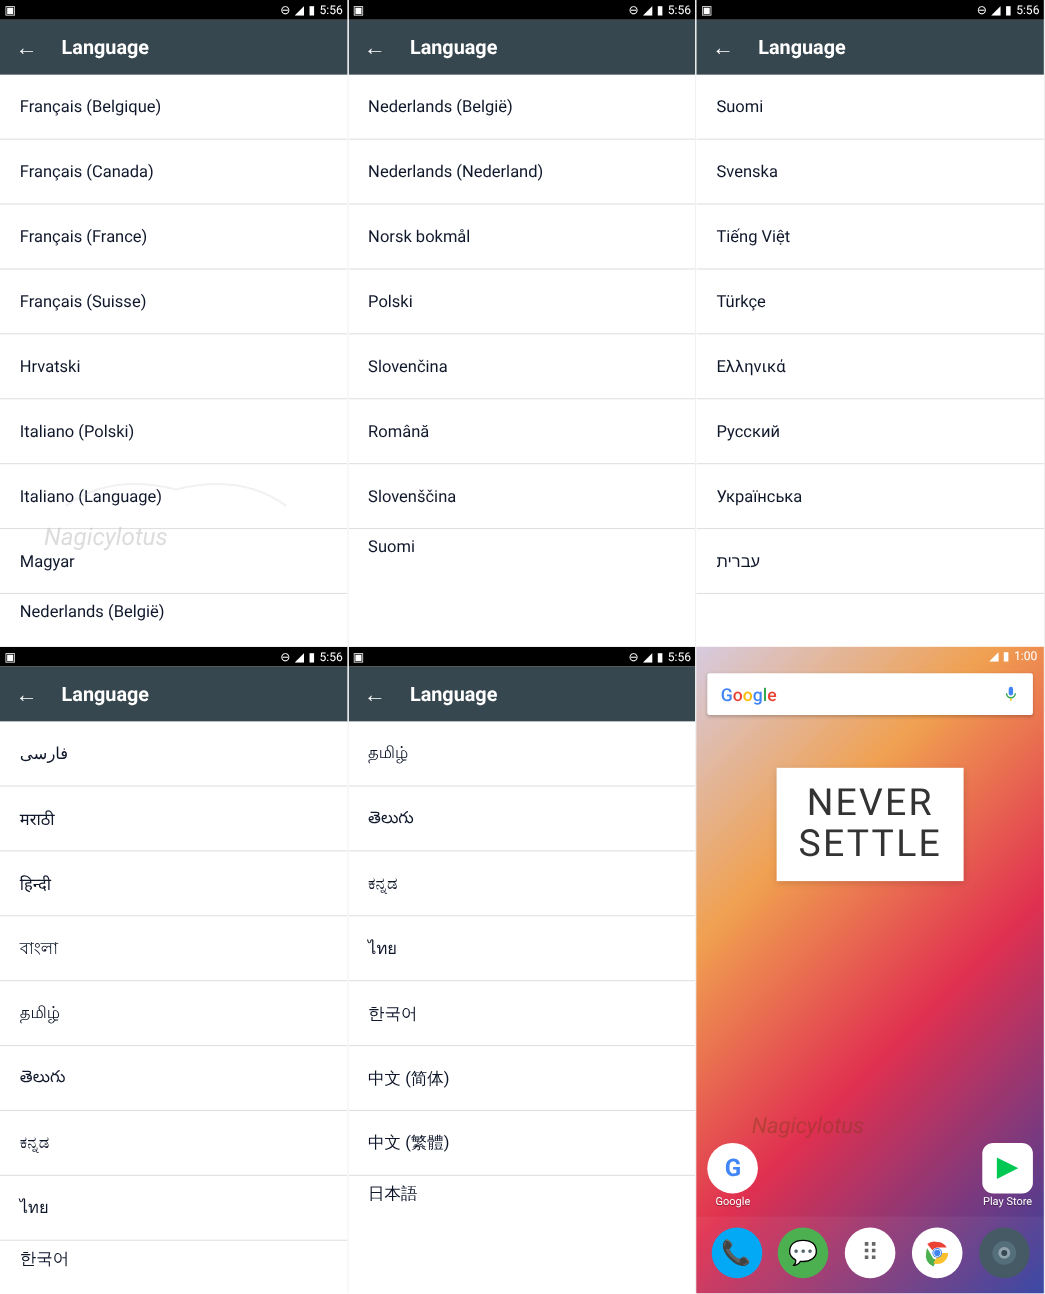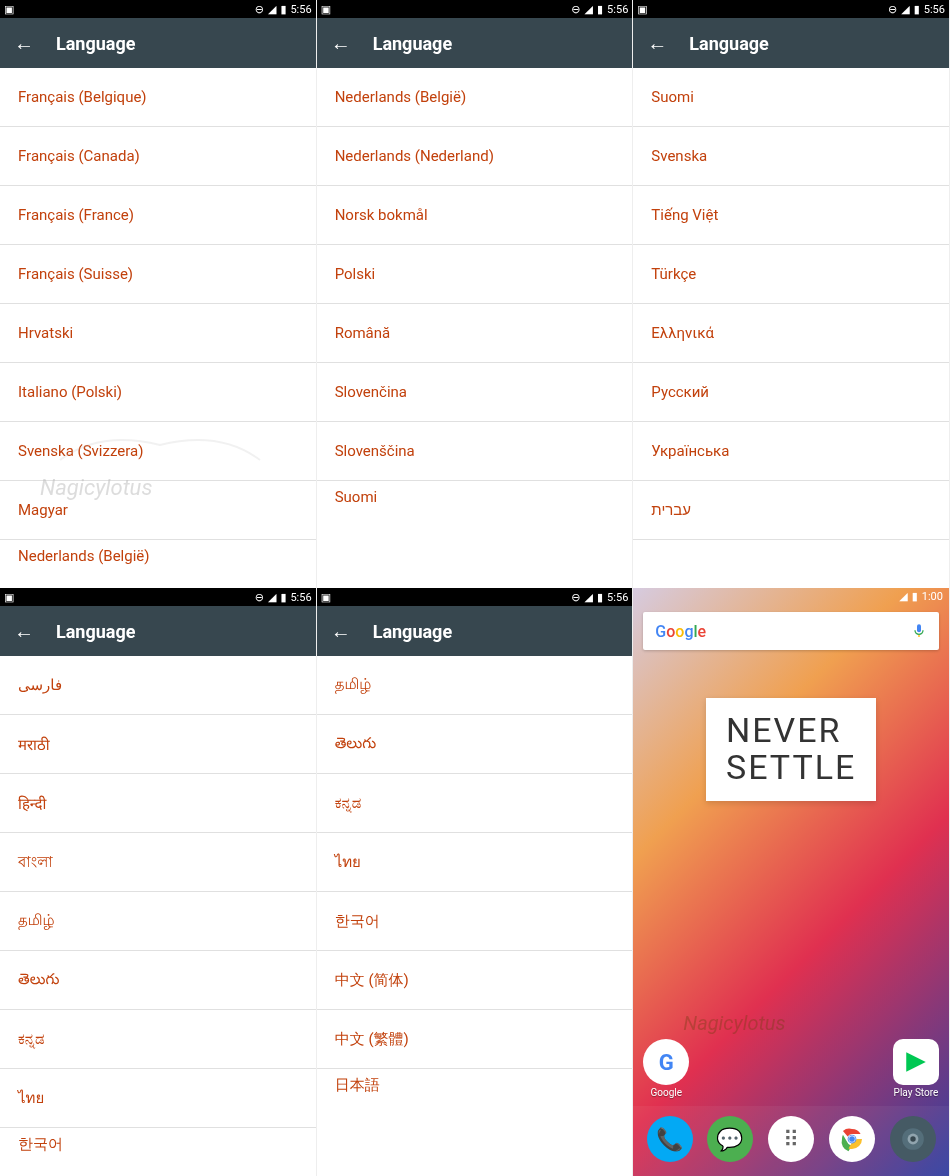--- a/index.html
+++ b/index.html
@@ -45,21 +45,21 @@
   .back-arrow { font-size: 20px; cursor: pointer; }
   .appbar-title { font-size: 18px; font-weight: 700; }
   .list { flex: 1; overflow: hidden; background: #fff; }
   .list-item {
     height: 59px;
     display: flex;
     align-items: center;
     padding: 0 18px;
     border-bottom: 1px solid #e0e0e0;
     font-size: 15px;
-    color: #c2410c;
+    color: #0f172a;
     cursor: pointer;
   }
   .list-item.partial { height: 32px; border-bottom: none; }
   .watermark {
     position: absolute;
     top: 420px;
     left: 40px;
     color: #bbb;
     opacity: 0.5;
     font-size: 22px;
@@ -96,21 +96,21 @@
     box-shadow: 0 1px 3px rgba(0,0,0,0.2);
     justify-content: space-between;
   }
   .google-logo { font-size: 16px; font-weight: 500; }
   .g1{color:#4285F4}.g2{color:#EA4335}.g3{color:#FBBC05}.g4{color:#4285F4}.g5{color:#34A853}.g6{color:#EA4335}
   .mic { width: 16px; height: 16px; }
   .never-settle {
     margin: 40px auto 0;
     background: #fff;
     padding: 14px 20px;
-    text-align: left;
+    text-align: center;
     font-size: 34px;
     font-weight: 400;
     letter-spacing: 2px;
     color: #333;
     line-height: 1.1;
     box-shadow: 0 2px 6px rgba(0,0,0,0.15);
   }
   .home-fill { flex: 1; position: relative; }
   .home-watermark {
     position: absolute;
@@ -166,21 +166,21 @@
     <span class="back-arrow">←</span>
     <span class="appbar-title">Language</span>
   </div>
   <div class="list">
     <div class="list-item">Français (Belgique)</div>
     <div class="list-item">Français (Canada)</div>
     <div class="list-item">Français (France)</div>
     <div class="list-item">Français (Suisse)</div>
     <div class="list-item">Hrvatski</div>
     <div class="list-item">Italiano (Polski)</div>
-    <div class="list-item">Svenska (Svizzera)</div>
+    <div class="list-item">Italiano (Language)</div>
     <div class="list-item">Magyar</div>
     <div class="list-item partial">Nederlands (België)</div>
   </div>
   <div class="watermark">
     <svg width="240" height="50" viewBox="0 0 240 50">
         <path d="M20 40 Q60 10 120 25 Q180 10 220 40" stroke="#bbb" fill="none" stroke-width="2"></path>
       </svg>
     <div>Nagicylotus</div>
   </div>
 </div>
@@ -199,22 +199,22 @@
   </div>
   <div class="appbar">
     <span class="back-arrow">←</span>
     <span class="appbar-title">Language</span>
   </div>
   <div class="list">
     <div class="list-item">Nederlands (België)</div>
     <div class="list-item">Nederlands (Nederland)</div>
     <div class="list-item">Norsk bokmål</div>
     <div class="list-item">Polski</div>
+    <div class="list-item">Slovenčina</div>
     <div class="list-item">Română</div>
-    <div class="list-item">Slovenčina</div>
     <div class="list-item">Slovenščina</div>
     <div class="list-item partial">Suomi</div>
   </div>
 </div>
 
 <div class="panel">
   <div class="statusbar">
     <div class="left">
         <span>▣</span>
       </div>

